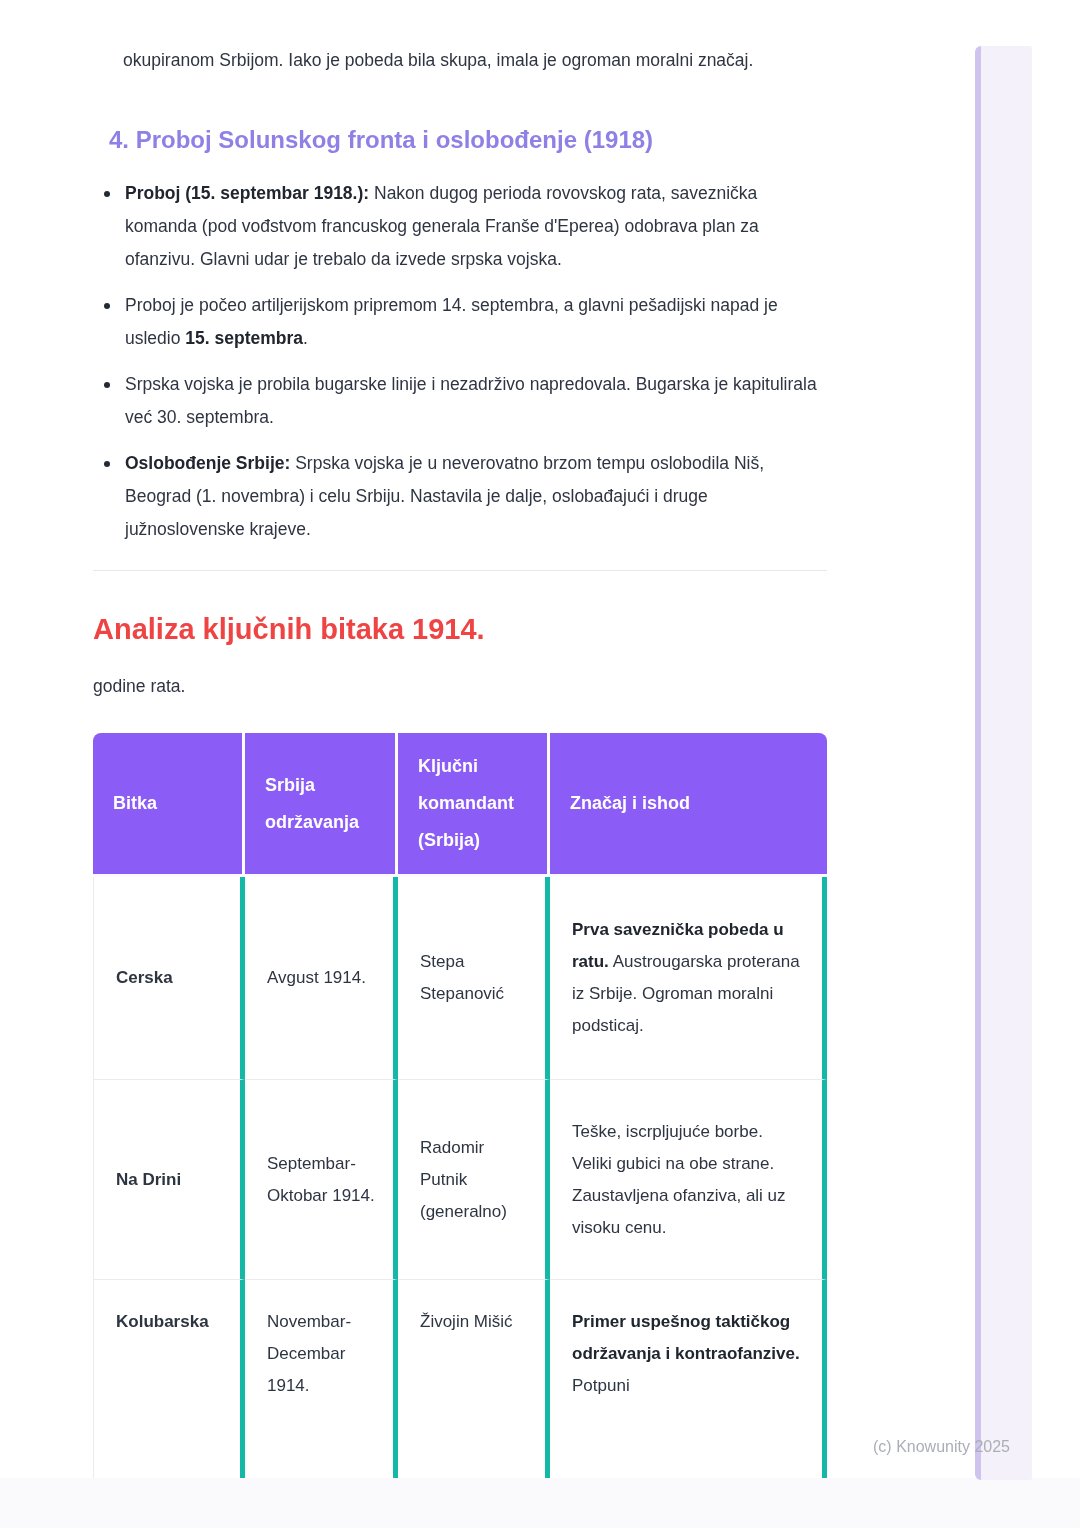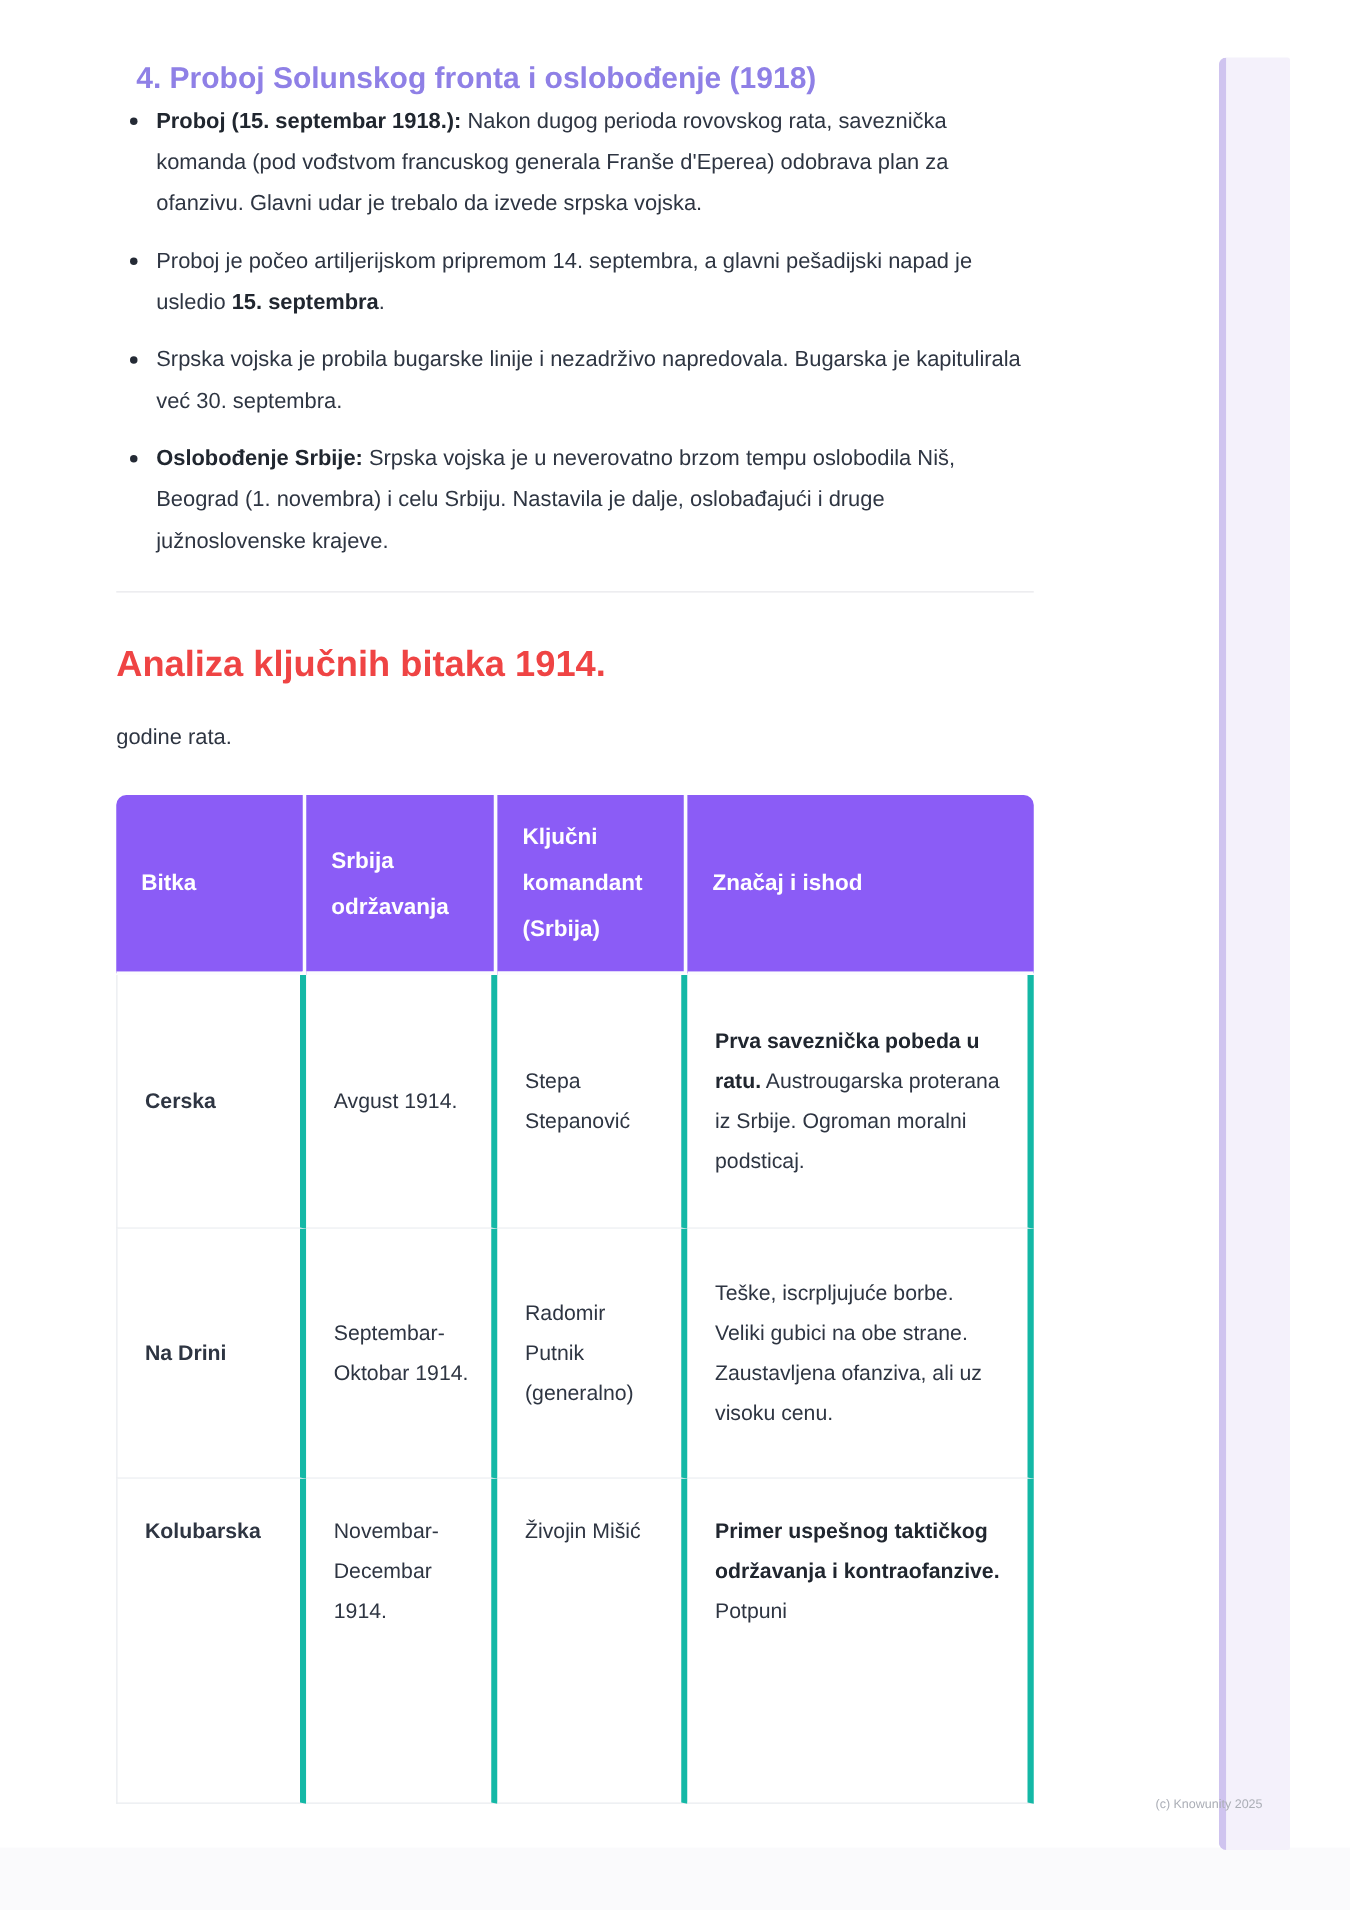--- a/index.html
+++ b/index.html
@@ -24,21 +24,21 @@
 
   h2.section-heading {
     margin-top:46px;
     font-size:24px; font-weight:600; color:#8f80e6; line-height:34px;margin-left:16px;
   }
   h1.analysis-heading {
     font-size:29px; font-weight:700; color:#ef4444; line-height:38px;
     margin-top:39px;
   }
 
-  ul.bullets { list-style:none; }
+  ul.bullets { list-style:none; margin-top:20px; }
   ul.bullets li {
     position:relative; padding-left:32px; width:734px;
     font-size:17.5px; line-height:33px; margin-bottom:13px; color:#2e3542;
   }
   ul.bullets li::before {
     content:""; position:absolute; left:11px; top:14px;
     width:6px; height:6px; border-radius:50%; background:#242a35;
   }
   .b { font-weight:700; color:#20262f; }
 
@@ -77,29 +77,30 @@
   td.battle-name { font-weight:700; color:#20262f; }
 
   .side-strip {
     position:absolute; left:975px; top:46px; width:57px; height:1434px;
     background:#f4f1fb; border-left:6px solid #cfc4ef;
     border-radius:6px 2px 2px 6px;
     z-index:2;
   }
   .watermark {
     position:absolute; top:1438px; right:70px;
-    font-size:10px; color:#abaeb6; z-index:3; white-space:nowrap;
+    font-size:16px; color:#abaeb6; z-index:3; white-space:nowrap;
   }
 </style>
 </head>
 <body>
 
 <div class="page-card">
   <div class="content">
 
+    <p class="continuation">okupiranom Srbijom. Iako je pobeda bila skupa, imala je ogroman moralni značaj.</p>
 
     <h2 class="section-heading">4. Proboj Solunskog fronta i oslobođenje (1918)</h2>
 
     <ul class="bullets">
       <li><span></span><span class="b">Proboj (15. septembar 1918.):</span><span> Nakon dugog perioda rovovskog rata, saveznička komanda (pod vođstvom francuskog generala Franše d'Eperea) odobrava plan za ofanzivu. Glavni udar je trebalo da izvede srpska vojska.</span></li>
       <li><span>Proboj je počeo artiljerijskom pripremom 14. septembra, a glavni pešadijski napad je usledio </span><span class="b">15. septembra</span><span>.</span></li>
       <li><span>Srpska vojska je probila bugarske linije i nezadrživo napredovala. Bugarska je kapitulirala već 30. septembra.</span><span class="b"></span><span></span></li>
       <li><span></span><span class="b">Oslobođenje Srbije:</span><span> Srpska vojska je u neverovatno brzom tempu oslobodila Niš, Beograd (1. novembra) i celu Srbiju. Nastavila je dalje, oslobađajući i druge južnoslovenske krajeve.</span></li>
     </ul>
 

